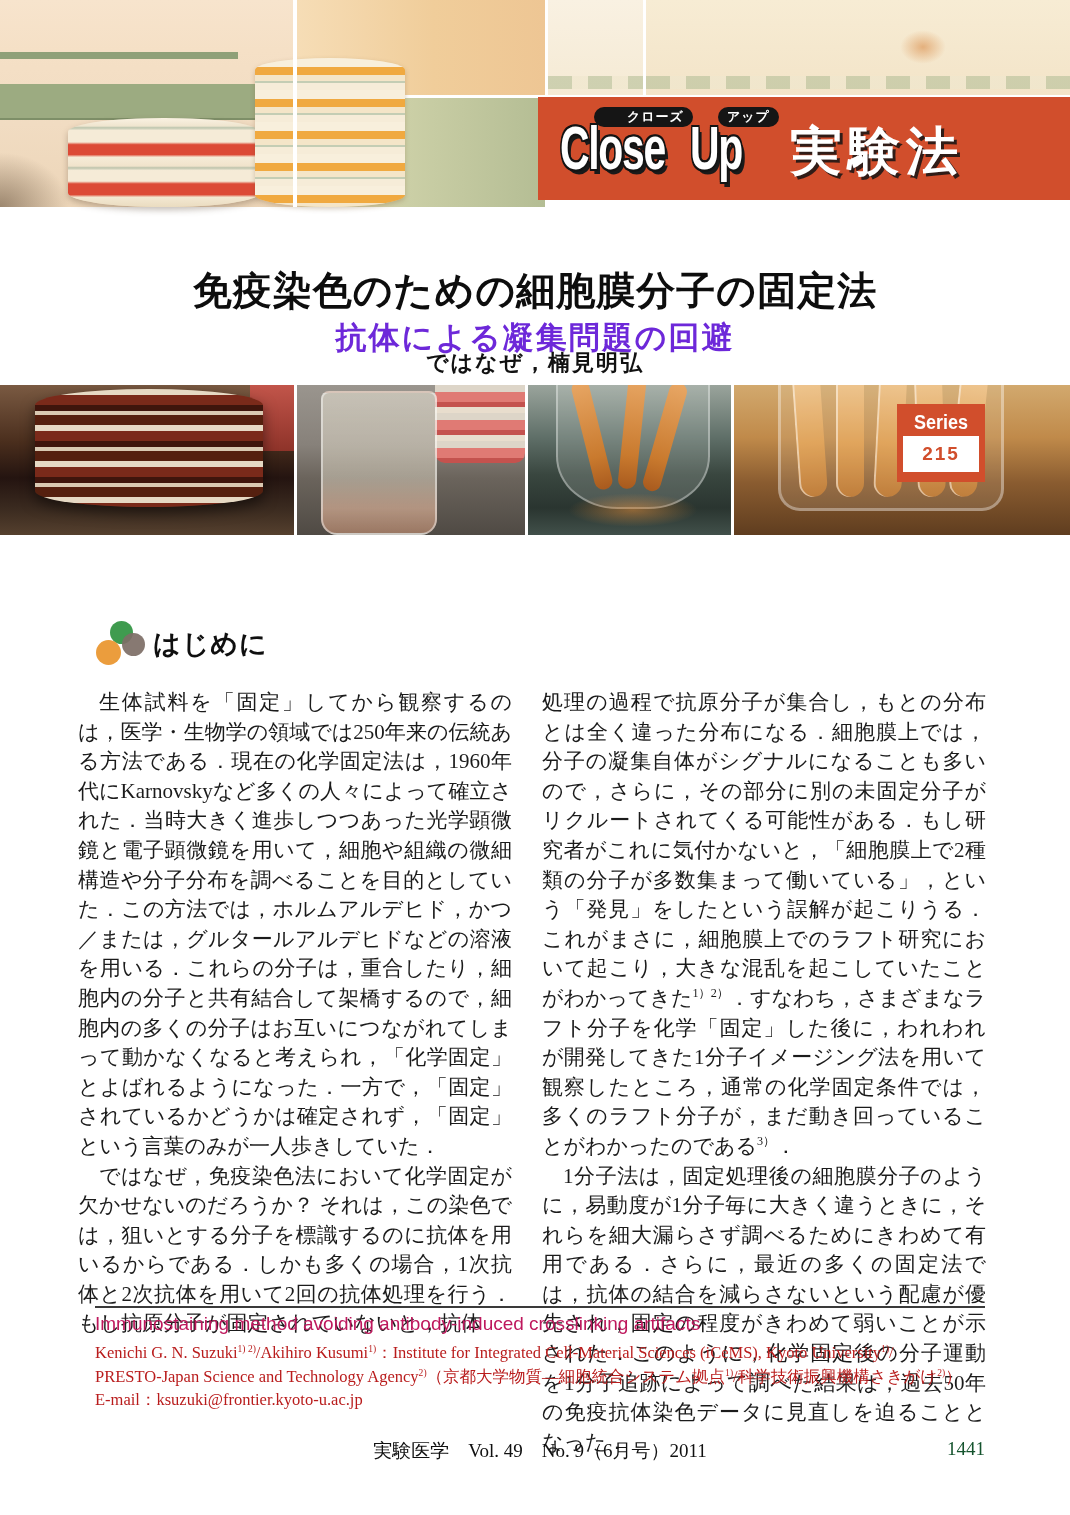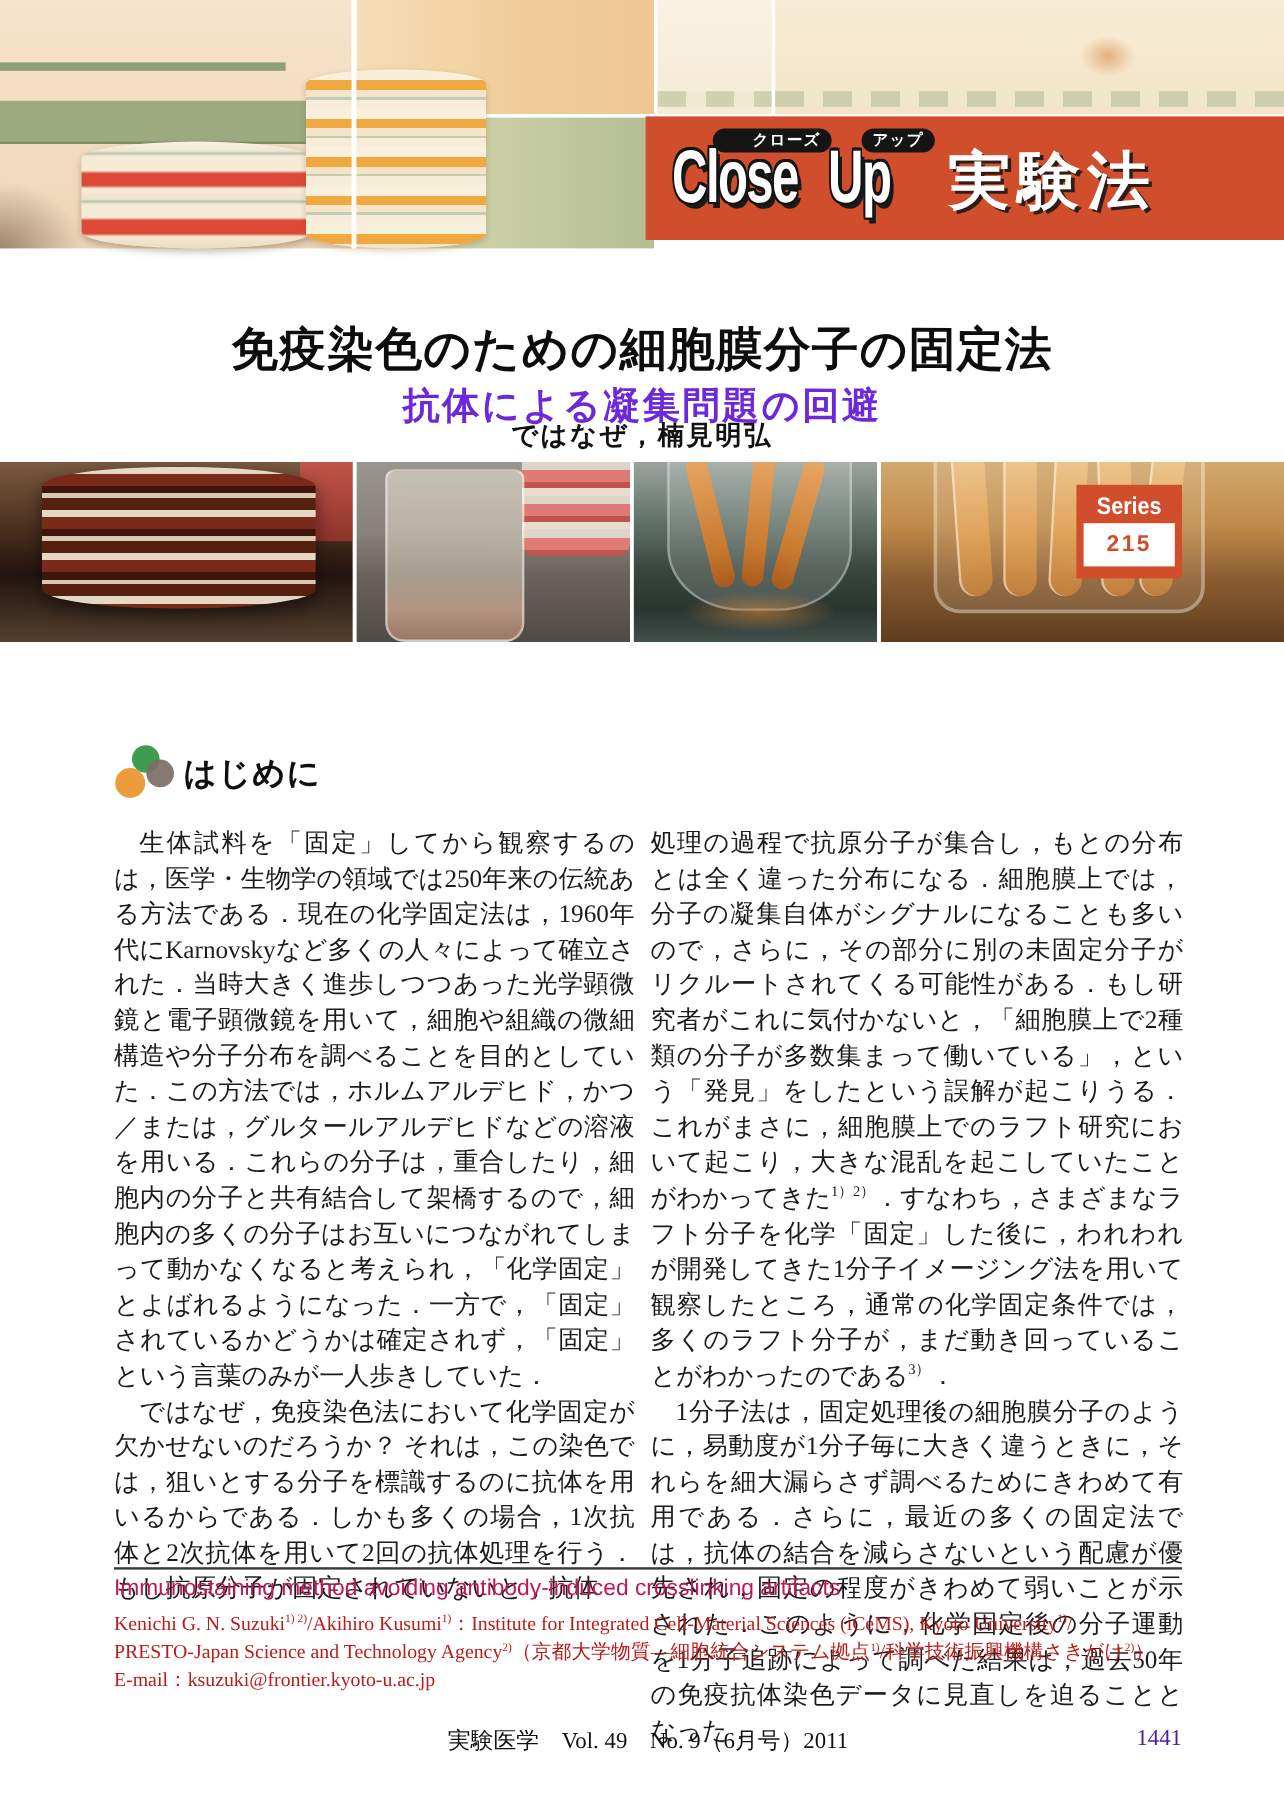--- a/index.html
+++ b/index.html
@@ -110,35 +110,35 @@
   .section-head { position:absolute; top:620px; left:95px; display:flex; align-items:center; }
   .dots-icon { position:relative; width:50px; height:48px; }
   .dot { position:absolute; border-radius:50%; opacity:.92; }
   .dot-green { left:15px; top:1px; width:23px; height:23px; background:#2f9240; }
   .dot-orange { left:1px; top:20px; width:25px; height:25px; background:#e9952c; }
   .dot-gray { left:27px; top:13px; width:23px; height:23px; background:#7d6e66; }
   .section-title { margin-left:8px; font-family:"Liberation Sans","DejaVu Sans",sans-serif;
     font-weight:800; font-size:27px; color:#0f0f0f; letter-spacing:1px; }
   
   .col { position:absolute; top:688px; }
-  .col-left { left:95px; width:434px; }
+  .col-left { left:78px; width:434px; }
   .col-right { left:542px; width:444px; }
   .body-para { margin:0; text-indent:21px; font-size:21px; line-height:29.6px; text-align:justify;
     text-justify:inter-ideograph; color:#1b1b1b; }
   .body-para.no-indent { text-indent:0; }
   sup { font-size:.58em; vertical-align:super; line-height:0; }
   
   .foot-rule { position:absolute; top:1306px; left:95px; width:890px; height:2px; background:#3a3a3a; }
   .foot-title { position:absolute; top:1313px; left:95px; width:890px;
     font-family:"Liberation Sans","DejaVu Sans",sans-serif; font-size:19px; color:#be185d; }
   .foot-affil { position:absolute; top:1341px; left:95px; width:895px; font-size:16.5px; line-height:23.6px; color:#b91c1c; }
   .affil-line { white-space:normal; }
   
   .journal-line { position:absolute; top:1438px; left:95px; width:890px; text-align:center; font-size:19px; color:#101010; }
-  .page-num { position:absolute; top:1438px; right:85px; font-size:19px; color:#4c1d95; }
+  .page-num { position:absolute; top:1438px; right:85px; font-size:19px; color:#14532d; }
 </style>
 </head>
 <body>
 
 <div class="page">
 
   <div class="collage">
     <div class="tile tile-a">
       <div class="shelf-line"></div>
       <div class="shelf-band"></div>

